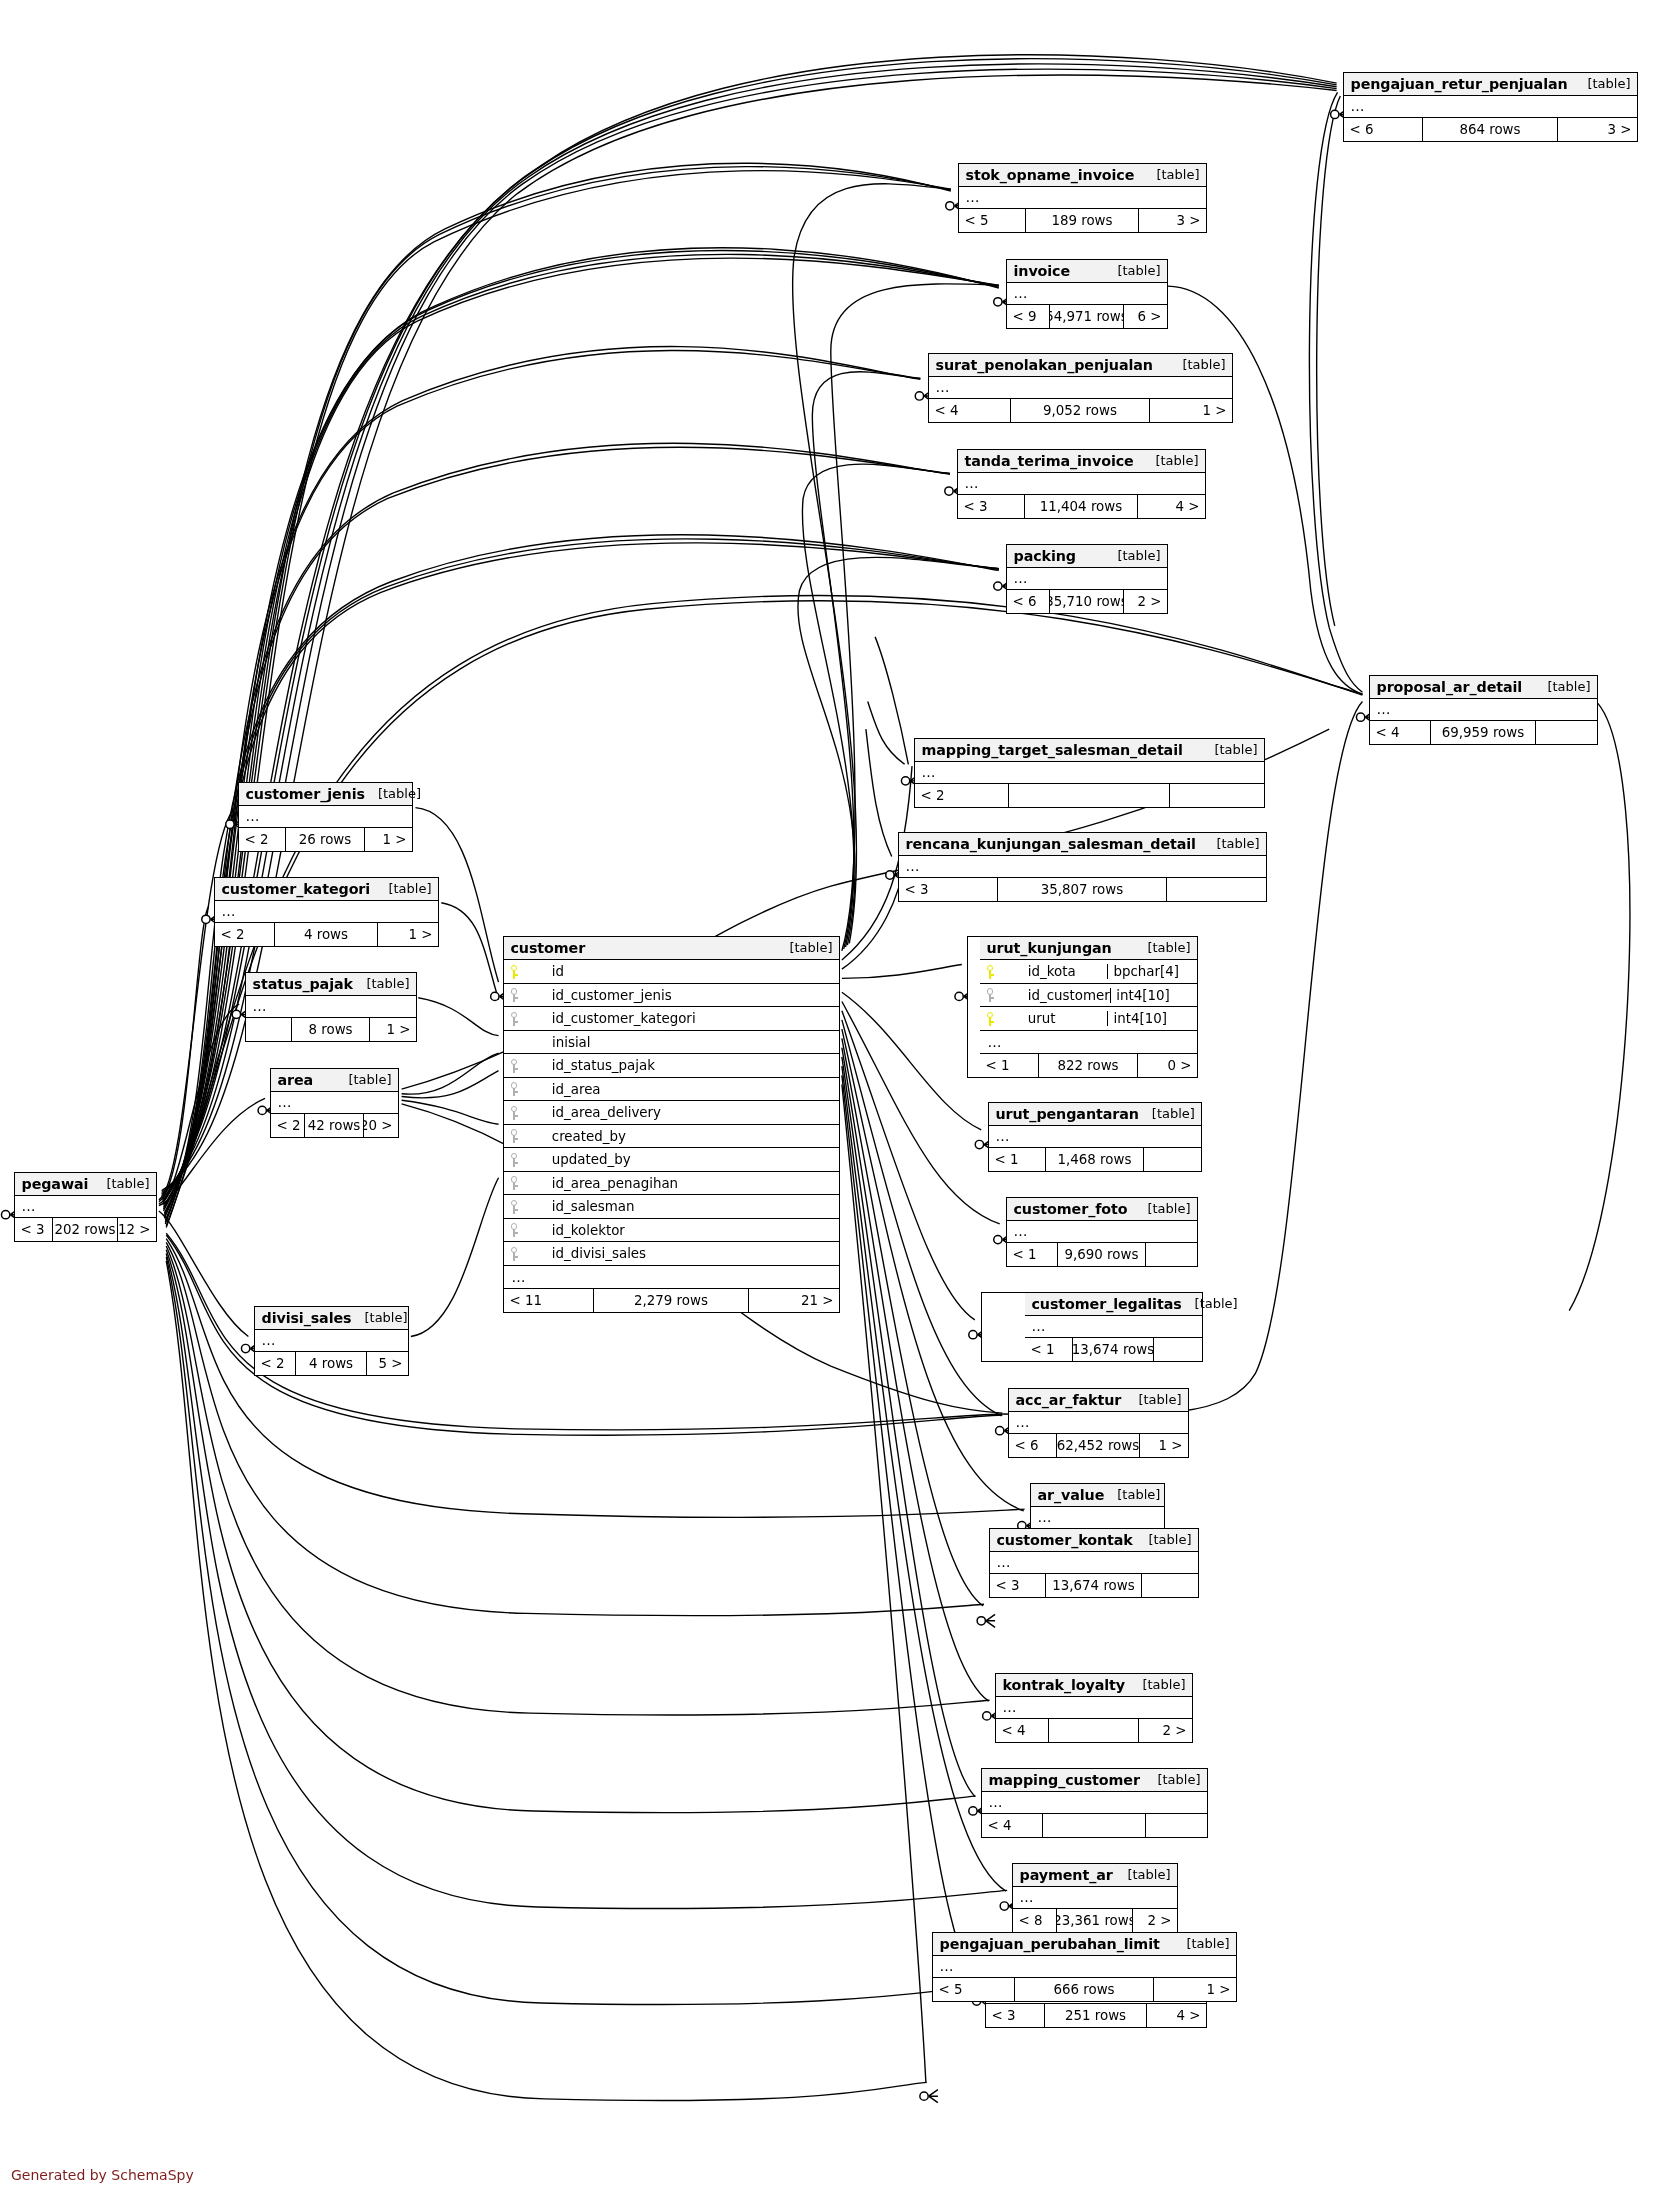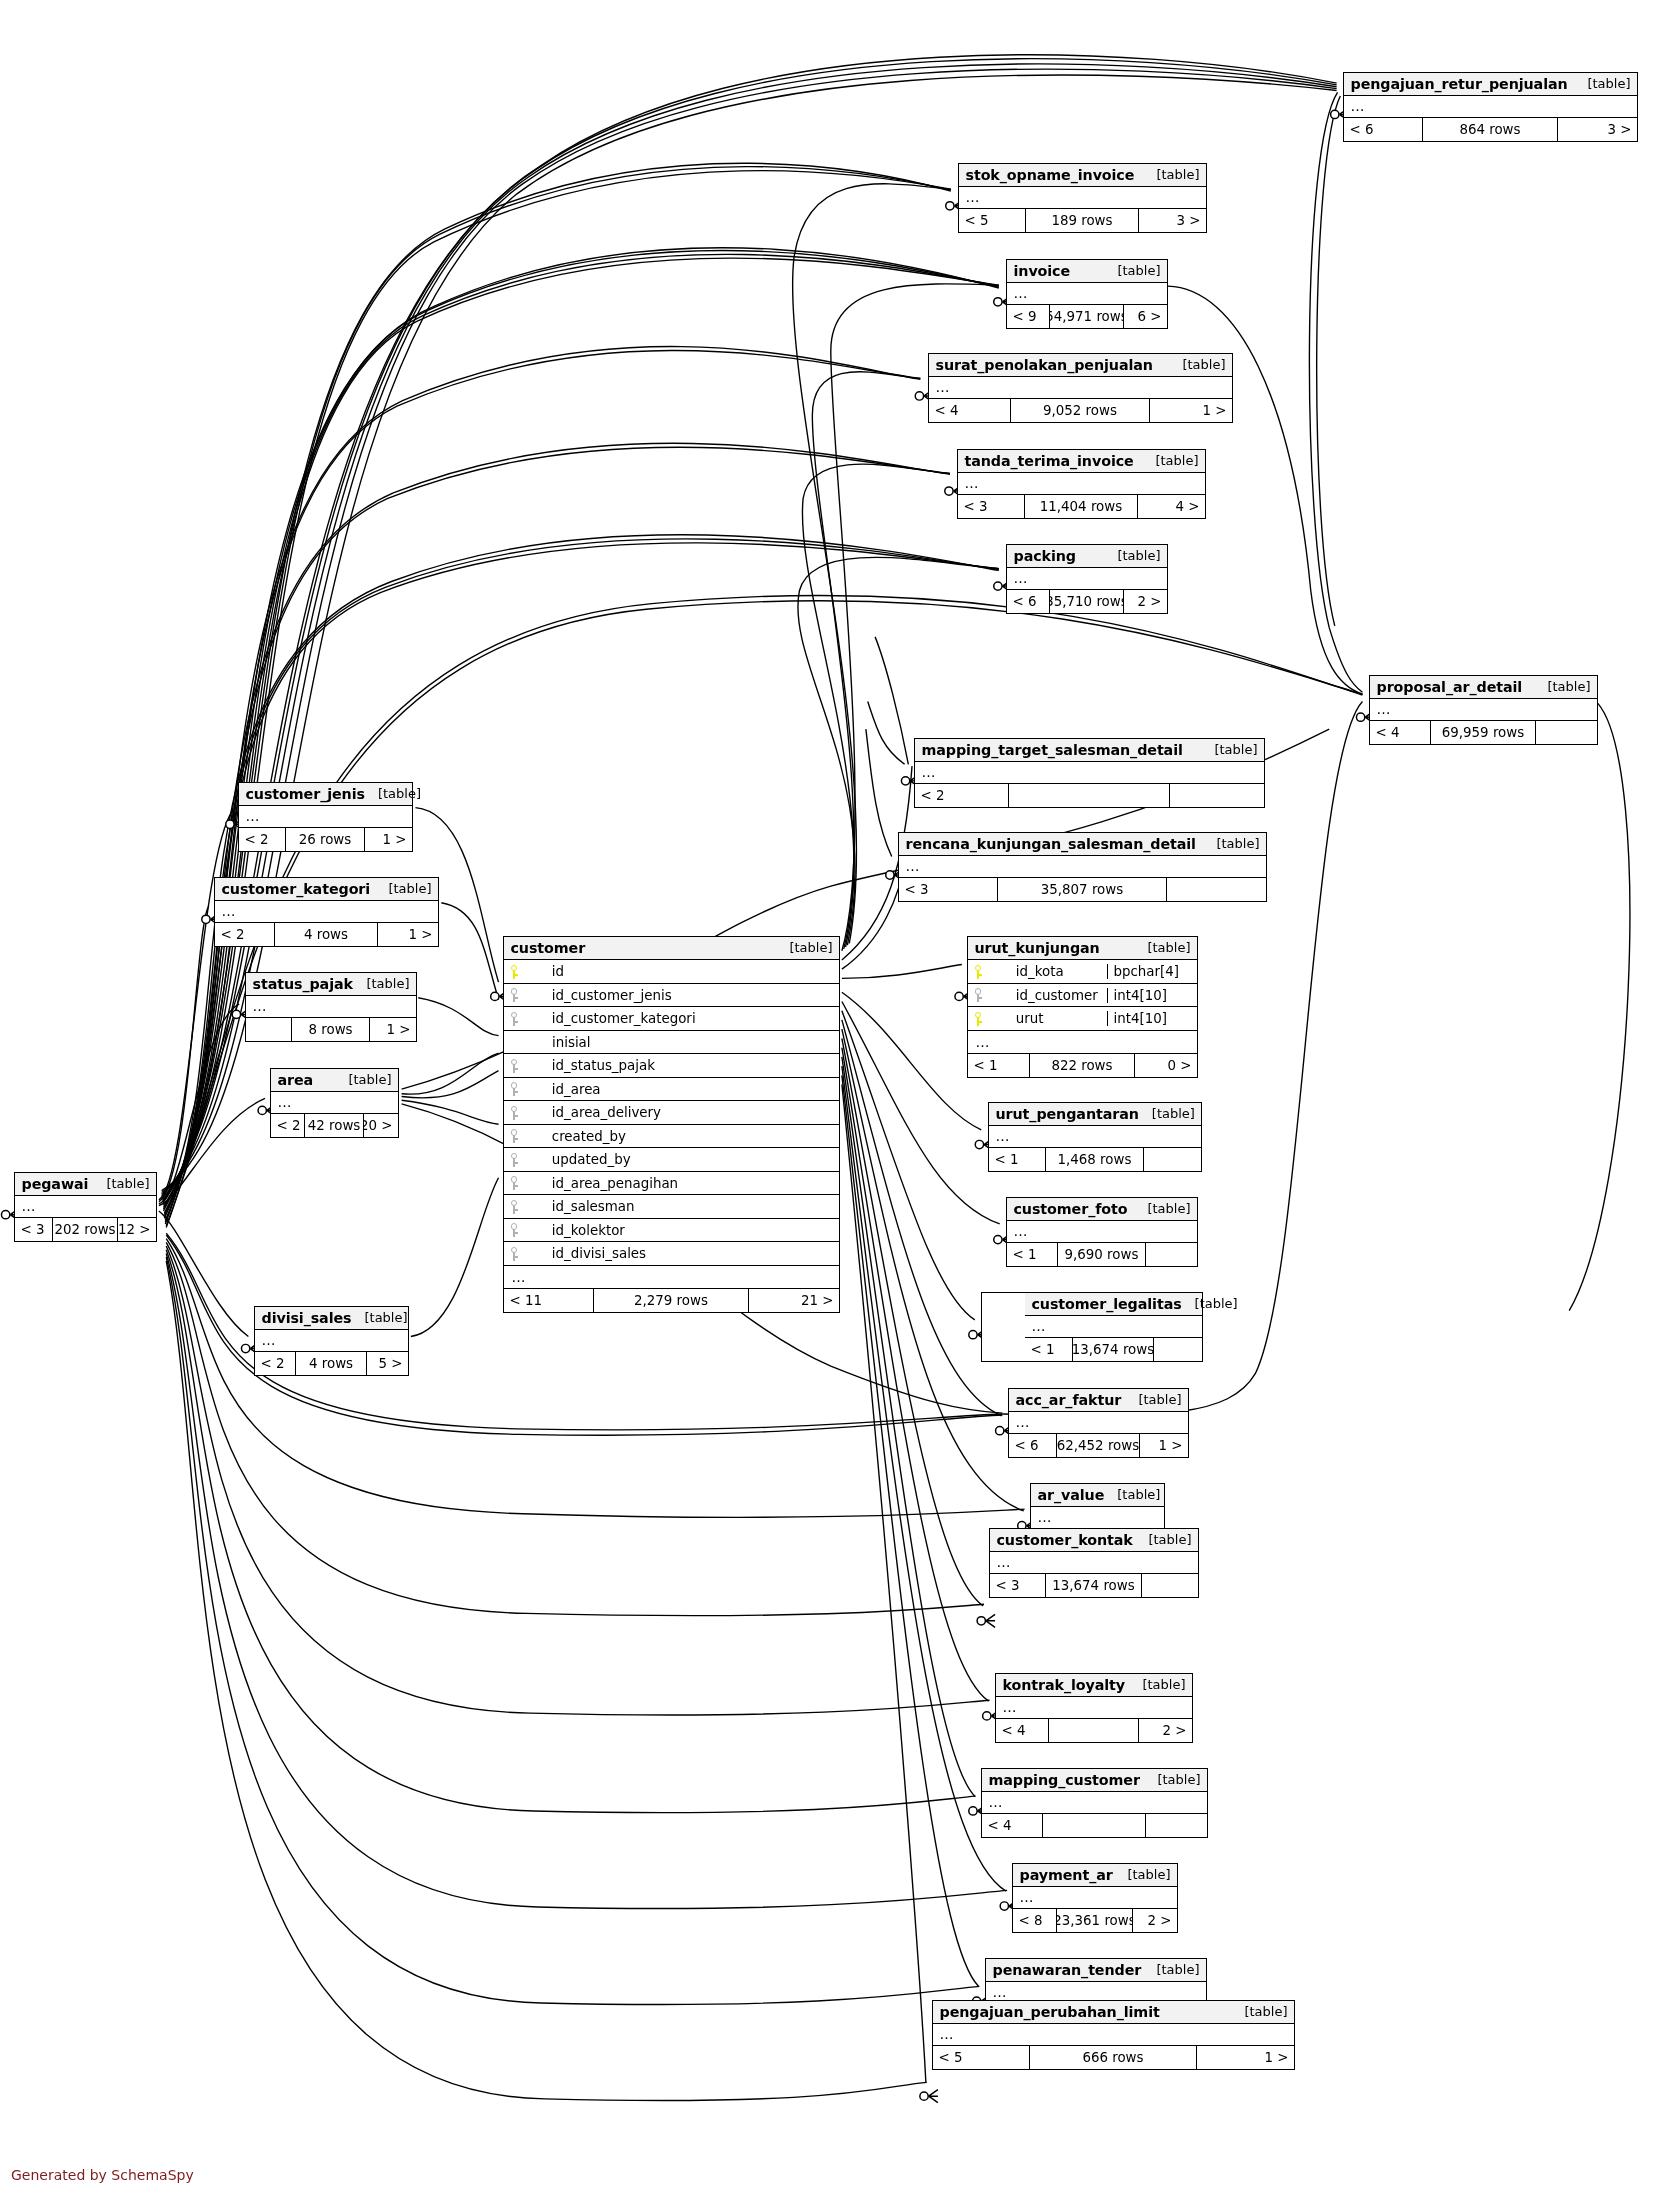--- a/index.html
+++ b/index.html
@@ -532,21 +532,21 @@
           <span class="cname">id_divisi_sales</span>
         </div>
       </div>
       <div class="col dots">…</div>
       <div class="foot">
         <div class="f f1" style="flex: 1 1 27%;">&lt; 11</div>
         <div class="f f2" style="flex: 1 1 46%;">2,279 rows</div>
         <div class="f f3" style="flex: 1 1 27%;">21 &gt;</div>
       </div>
     </div>
-    <div class="node" style="left: 967px; top: 936px; width: 231px;">
+    <div class="node" style="left: 967px; top: 936px; width: 231px; padding-left: 12px;">
       <div class="hdr">
         <span class="tname">urut_kunjungan</span>
         <span class="ttype">[table]</span>
       </div>
       <div class="cols">
         <div class="col">
           <span class="kwrap">
             <span class="key pk">
               <i></i>
               <b></b>
@@ -699,21 +699,21 @@
         <span class="tname">penawaran_tender</span>
         <span class="ttype">[table]</span>
       </div>
       <div class="ellipsis">…</div>
       <div class="foot">
         <div class="f f1" style="flex: 1 1 27%;">&lt; 3</div>
         <div class="f f2" style="flex: 1 1 46%;">251 rows</div>
         <div class="f f3" style="flex: 1 1 27%;">4 &gt;</div>
       </div>
     </div>
-    <div class="node" style="left: 932px; top: 2000px; width: 363px;">
+    <div class="node" style="left: 932px; top: 1932px; width: 305px;">
       <div class="hdr">
         <span class="tname">pengajuan_perubahan_limit</span>
         <span class="ttype">[table]</span>
       </div>
       <div class="ellipsis">…</div>
       <div class="foot">
         <div class="f f1" style="flex: 1 1 27%;">&lt; 5</div>
         <div class="f f2" style="flex: 1 1 46%;">666 rows</div>
         <div class="f f3" style="flex: 1 1 27%;">1 &gt;</div>
       </div>

